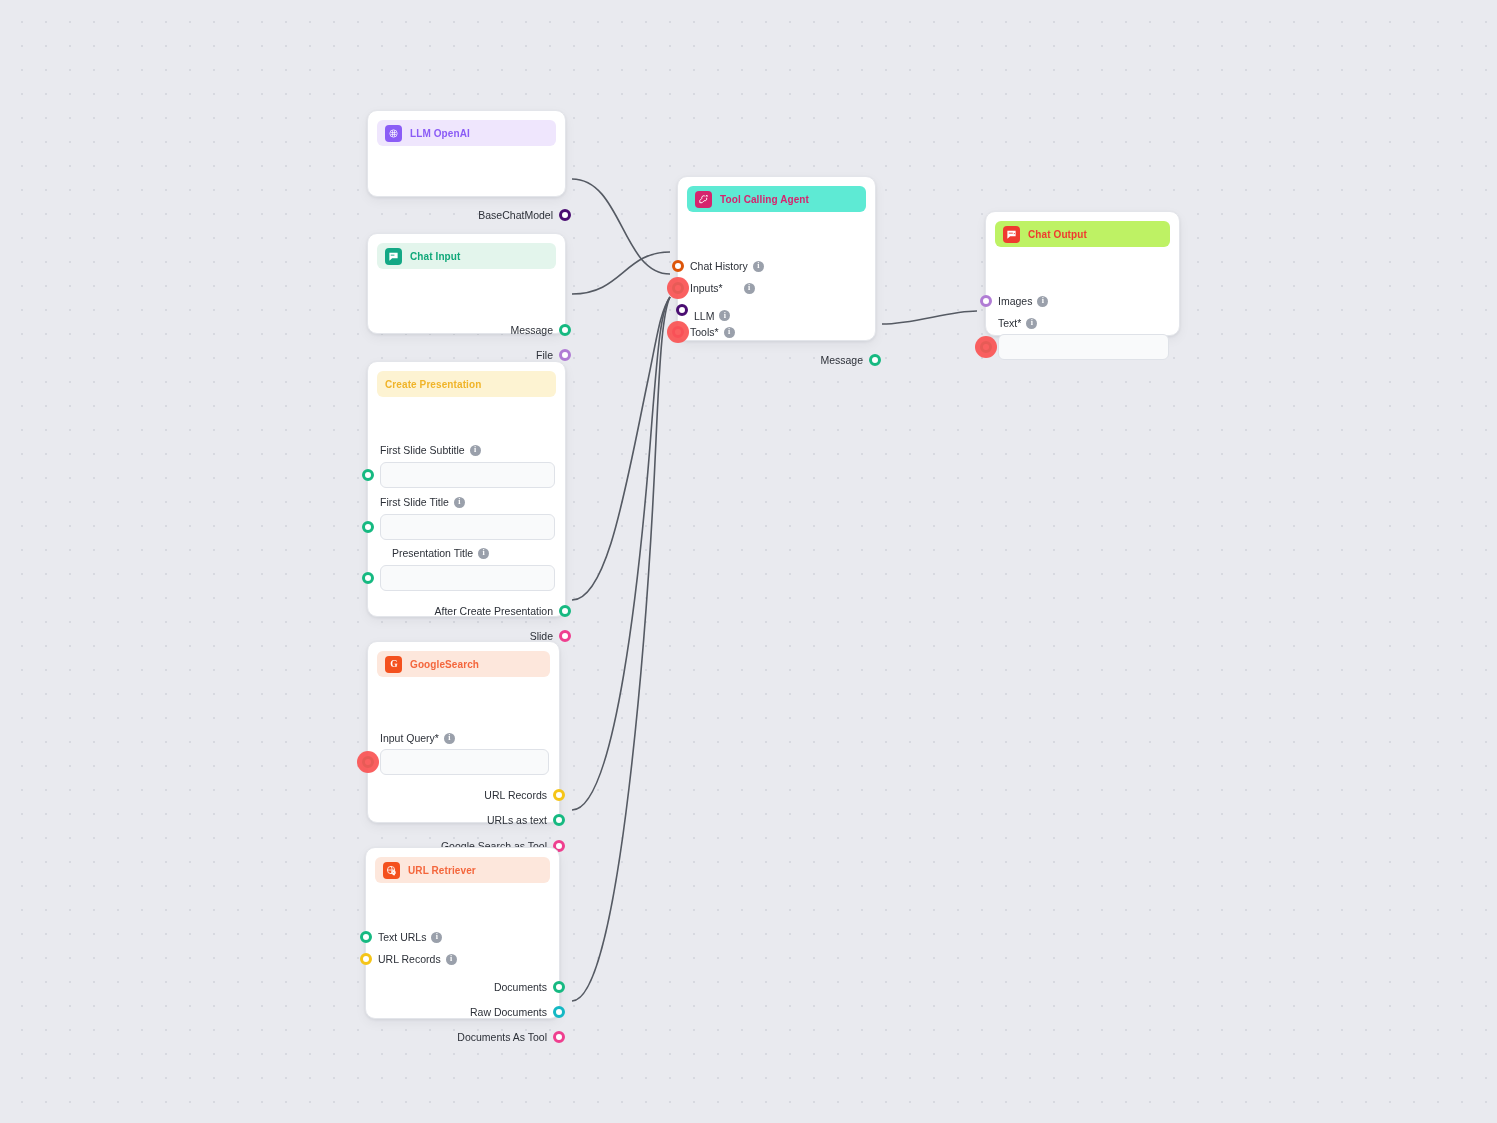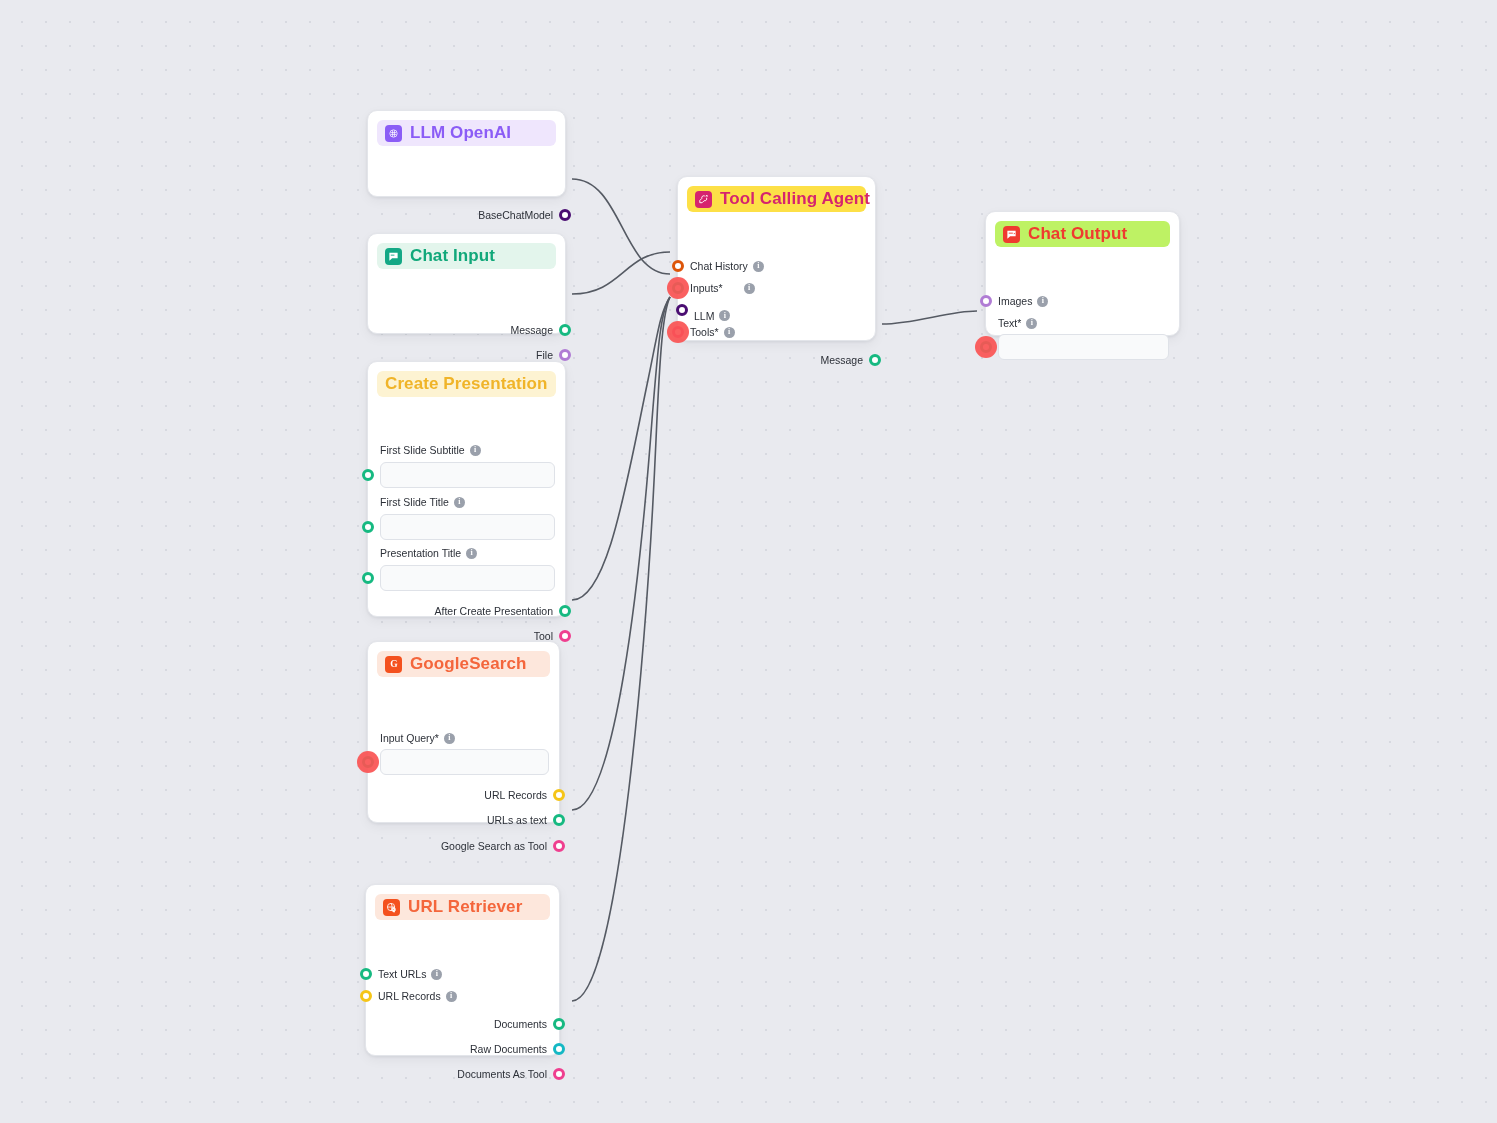--- a/index.html
+++ b/index.html
@@ -63,21 +63,21 @@
     height: 17px;
     border-radius: 4px;
     display: flex;
     align-items: center;
     justify-content: center;
     margin-right: 8px;
     flex: 0 0 auto;
   }
   .node-icon svg { display: block; }
   .node-title {
-    font-size: 17px;
+    font-size: 10px;
     font-weight: bold;
     letter-spacing: .1px;
     white-space: nowrap;
   }
   .node-body {
     position: relative;
     padding: 0;
   }
 
   
@@ -208,21 +208,21 @@
             <span class="row-label">Message</span>
             <div class="port out" style="border-color: rgb(22, 185, 129); top: 5px;"></div>
           </div>
           <div class="row right" style="position: absolute; top: 75px; right: 0px; left: 0px;">
             <span class="row-label">File</span>
             <div class="port out" style="border-color: rgb(176, 124, 212); top: 5px;"></div>
           </div>
         </div>
       </div>
       <div class="node" style="left: 677px; top: 176px; width: 199px; height: 165px;">
-        <div class="node-header" style="background: #fde047;">
+        <div class="node-header" style="background: #5eead4;">
           <div class="node-icon" style="background: rgb(214, 36, 110);">
             <svg width="11" height="11" viewBox="0 0 24 24" fill="none" stroke="#fff" stroke-width="2.1" stroke-linecap="round">
               <path d="M14 4a4.5 4.5 0 0 0-5.6 5.6L4 14v5h5l4.4-4.4A4.5 4.5 0 0 0 19 9"></path>
               <path d="M18 3l2 2M20 3l-2 2"></path>
             </svg>
           </div>
           <div class="node-title" style="color: rgb(214, 36, 110);">Tool Calling Agent</div>
         </div>
         <div class="node-body">
           <div class="row left" style="position: absolute; top: 43px; left: 0px;">
@@ -278,34 +278,34 @@
       <div class="node" style="left: 367px; top: 361px; width: 199px; height: 256px;">
         <div class="node-header" style="background: rgb(253, 243, 210);">
           <div class="node-title" style="color: rgb(240, 180, 41);">Create Presentation</div>
         </div>
         <div class="node-body">
           <div class="row right" style="position: absolute; top: 203px; right: 0px; left: 0px;">
             <span class="row-label">After Create Presentation</span>
             <div class="port out" style="border-color: rgb(22, 185, 129); top: 5px;"></div>
           </div>
           <div class="row right" style="position: absolute; top: 228px; right: 0px; left: 0px;">
-            <span class="row-label">Tool</span>
+            <span class="row-label">Slide</span>
             <div class="port out" style="border-color: rgb(239, 63, 143); top: 5px;"></div>
           </div>
           <div class="field-label" style="position: absolute; top: 45px; left: 0px;">
             <span>First Slide Subtitle</span>
             <span class="info">i</span>
           </div>
           <div class="field-wrap" style="position: absolute; top: 65px; left: 0px; width: 199px; box-sizing: border-box;"><input class="field" type="text" placeholder="" style=""><div class="port in field-port" style="border-color: rgb(22, 185, 129); left: -6px;"></div></div>
           <div class="field-label" style="position: absolute; top: 97px; left: 0px;">
             <span>First Slide Title</span>
             <span class="info">i</span>
           </div>
           <div class="field-wrap" style="position: absolute; top: 117px; left: 0px; width: 199px; box-sizing: border-box;"><input class="field" type="text" placeholder="" style=""><div class="port in field-port" style="border-color: rgb(22, 185, 129); left: -6px;"></div></div>
-          <div class="field-label" style="position: absolute; top: 148px; left: 0px;">
+          <div class="field-label" style="position: absolute; top: 148px; left: 12px;">
             <span>Presentation Title</span>
             <span class="info">i</span>
           </div>
           <div class="field-wrap" style="position: absolute; top: 168px; left: 0px; width: 199px; box-sizing: border-box;"><input class="field" type="text" placeholder="" style=""><div class="port in field-port" style="border-color: rgb(22, 185, 129); left: -6px;"></div></div>
         </div>
       </div>
       <div class="node" style="left: 367px; top: 641px; width: 193px; height: 182px;">
         <div class="node-header" style="background: rgb(253, 231, 220);">
           <div class="node-icon" style="background: rgb(244, 81, 30);">
             <svg width="12" height="12" viewBox="0 0 24 24">
@@ -327,21 +327,21 @@
             <span class="row-label">Google Search as Tool</span>
             <div class="port out" style="border-color: rgb(239, 63, 143); top: 5px;"></div>
           </div>
           <div class="field-label" style="position: absolute; top: 53px; left: 0px;">
             <span>Input Query*</span>
             <span class="info">i</span>
           </div>
           <div class="field-wrap" style="position: absolute; top: 72px; left: 0px; width: 193px; box-sizing: border-box;"><input class="field" type="text" placeholder="" style=""><div class="port in field-port halo" style="border-color: rgb(22, 185, 129); left: -6px;"></div></div>
         </div>
       </div>
-      <div class="node" style="left: 365px; top: 884px; width: 195px; height: 172px;">
+      <div class="node" style="left: 365px; top: 847px; width: 195px; height: 172px;">
         <div class="node-header" style="background: rgb(253, 231, 220);">
           <div class="node-icon" style="background: rgb(244, 81, 30);">
             <svg width="11" height="11" viewBox="0 0 24 24" fill="none" stroke="#fff" stroke-width="1.8">
               <circle cx="11" cy="11" r="8"></circle>
               <path d="M3.5 11h15M11 3.2c3 3.5 3 12.1 0 15.6"></path>
               <circle cx="16.5" cy="16.5" r="4.2" fill="#f4511e" stroke="#fff" stroke-width="1.8"></circle>
               <text x="16.5" y="19" font-size="6" font-family="Liberation Sans, sans-serif" fill="#fff" text-anchor="middle">Q</text>
             </svg>
           </div>
           <div class="node-title" style="color: rgb(244, 102, 60);">URL Retriever</div>

